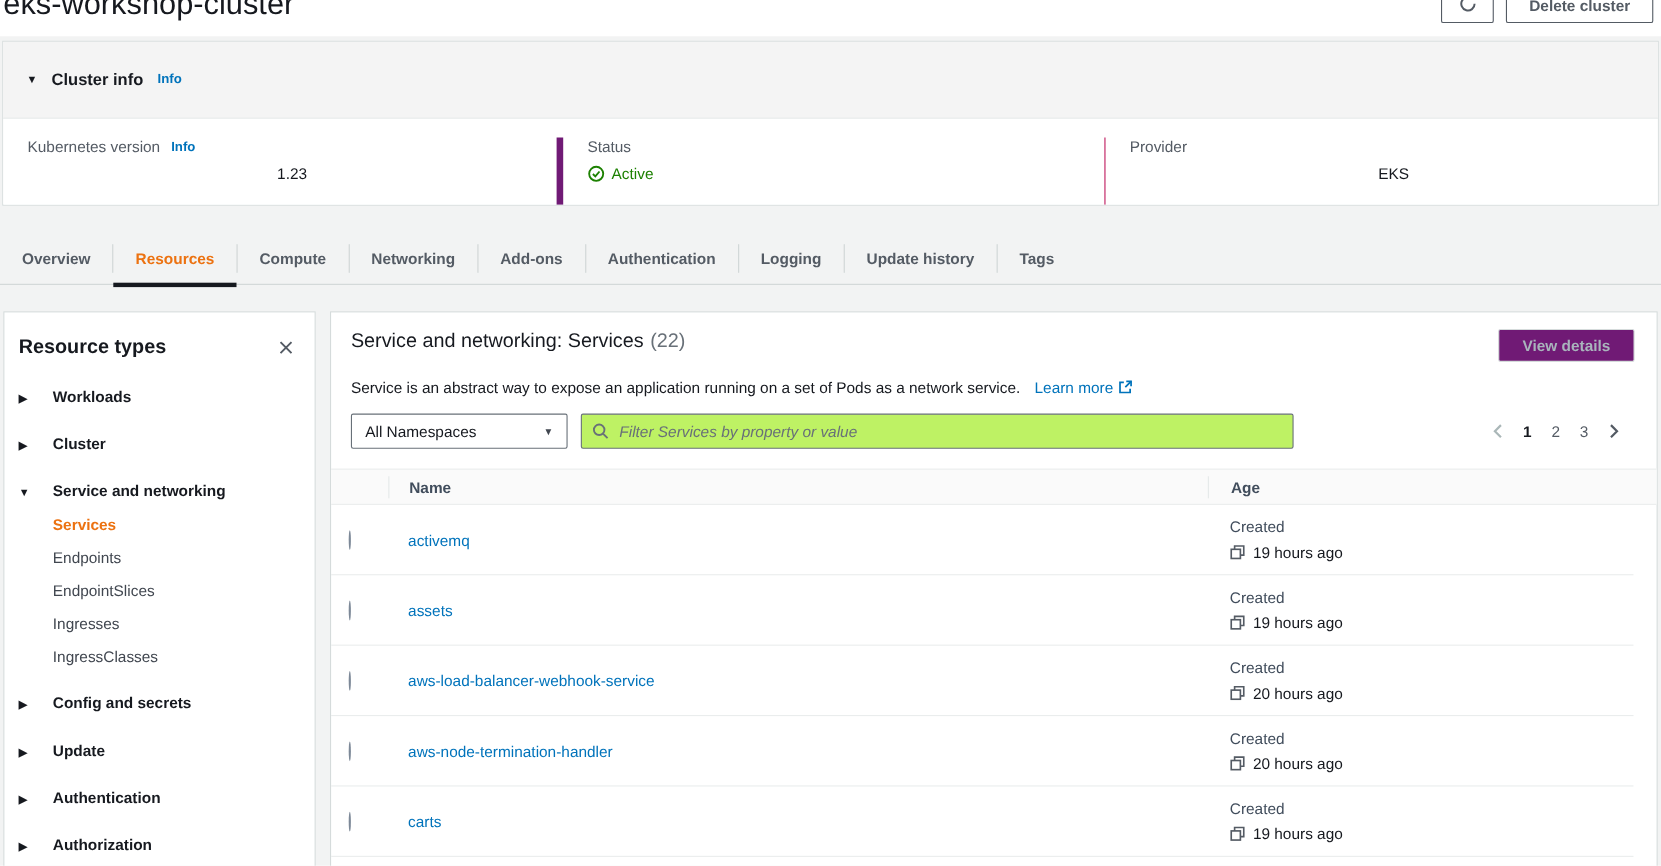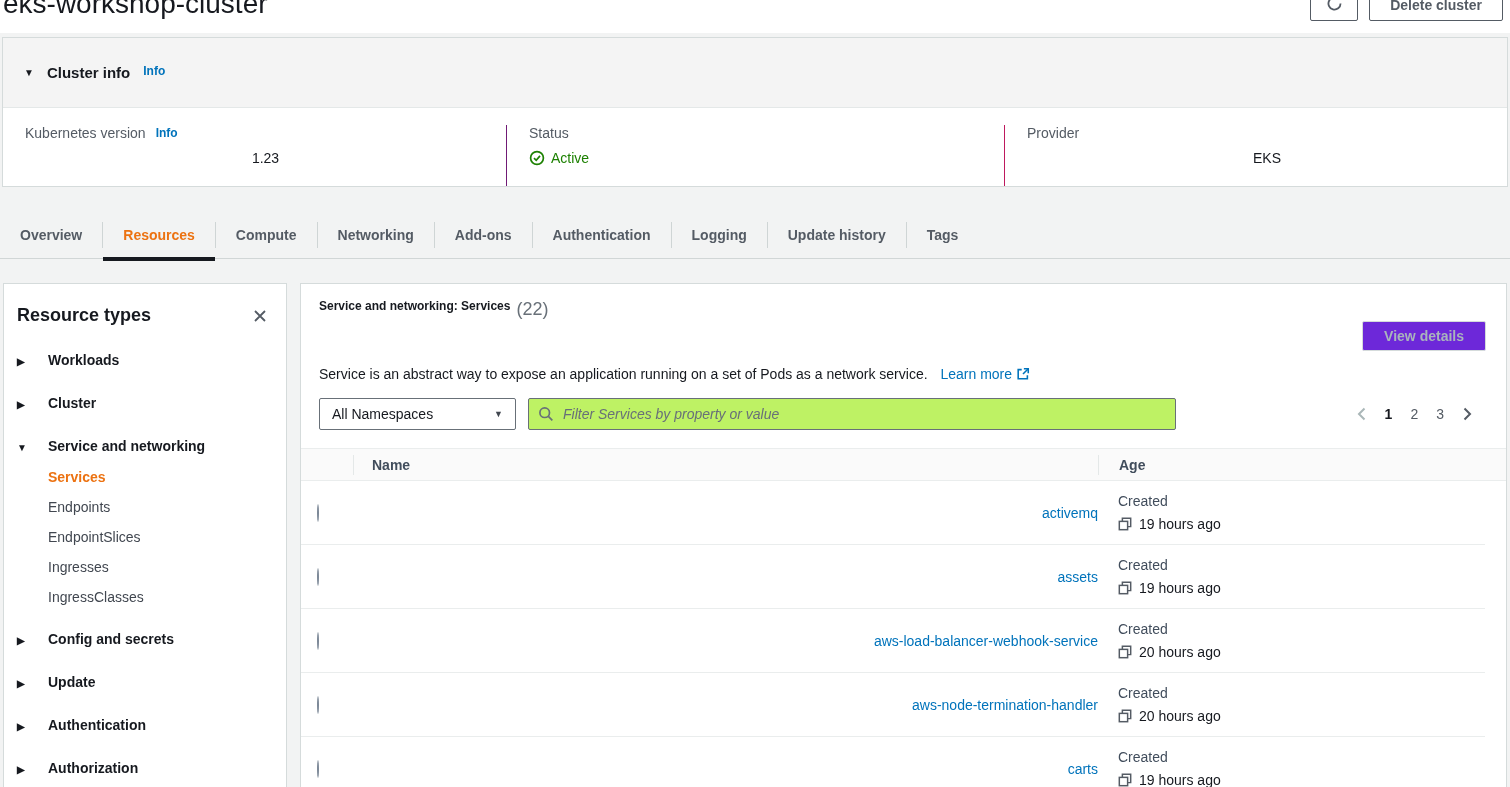--- a/index.html
+++ b/index.html
@@ -23,21 +23,21 @@
   
   .cluster-panel { margin:4px 2px 0; background:#fff; border:1px solid #d5dbdb; }
   .cluster-panel-header { height:70px; background:#f4f4f4; border-bottom:1px solid #e4e8e8; display:flex; align-items:center; padding-left:21px; }
   .tri { font-size:10px; color:#16191f; line-height:1; }
   .cluster-panel-header .tri { margin-right:13px; }
   .panel-title { font-size:15px; font-weight:700; }
   .info-link { font-size:12px; font-weight:700; color:#0073bb; margin-left:13px; text-decoration:none; position:relative; top:-2px; }
   .cluster-panel-body { display:flex; padding-top:17px; height:78px; background:#fff; }
   .info-col { padding-left:22px; }
   .col-k8s { width:503px; }
-  .col-status { width:498px; border-left:1px solid #701a75; }
+  .col-status { width:498px; border-left:6px solid #701a75; }
   .col-provider { flex:1; border-left:1px solid #be185d; }
   .info-label { color:#545b64; }
   .info-label .info-link { margin-left:10px; top:-1px; }
   .info-value { margin-top:9px; color:#16191f;text-align:center; }
   .status-value { color:#1d8102; display:flex; align-items:center; gap:6px; }
 
   
   .tabs-bar { margin-top:25px; height:47px; display:flex; align-items:center; border-bottom:1px solid #d1d6d6; }
   .tab { padding:0 20px; height:47px; line-height:47px; font-weight:700; color:#545b64; position:relative; cursor:pointer; white-space:nowrap; }
   .tab.active { color:#ec7211; }
@@ -58,24 +58,24 @@
   .tree-item .tw { width:31px; flex:none; }
   .g { font-weight:700; color:#16191f; margin-top:25px; }
   .c { margin-top:12px; padding-left:31px; color:#414750; }
   .g + .c { margin-top:13px; }
   .c + .g { margin-top:24px; }
   .c.selected { color:#ec7211; font-weight:700; }
 
   
   .main { flex:1; padding-top:15px; position:relative; }
   .main-head { display:flex; align-items:flex-start; padding:0 20px 0 18px; }
-  .main-title { font-size:12px; font-weight:700; }
+  .main-title { font-size:18px; font-weight:400; }
   .main-count { color:#687078; font-weight:400; margin-left:6px; font-size:18px; }
   .view-details-btn { margin-left:auto; height:30px; padding:0 21px; border:1px solid #d5dbdb; border-radius:2px;
-                      background:#6d28d9; color:#a9b4bc; font-weight:700; font-size:14px;margin-top:22px; }
+                      background:#701a75; color:#a9b4bc; font-weight:700; font-size:14px; }
   .desc-row { padding:0 18px; margin-top:14px; color:#16191f; }
   .learn-more { color:#0073bb; text-decoration:none; margin-left:9px; font-weight:400; }
   .ext-ico { position:relative; top:2px; margin-left:4px; }
 
   .filter-row { margin-top:16px; padding:0 20px 0 18px; display:flex; align-items:center; }
   .ns-select { width:197px; height:32px; border:1px solid #687078; border-radius:2px; background:#fff;
                display:flex; align-items:center; padding:0 12px; cursor:pointer; }
   .ns-select .caret { margin-left:auto; font-size:9px; color:#414750; }
   .search-box { margin-left:12px; width:648px; height:32px; border:1px solid #687078; border-radius:2px; background:#bef264;
                 display:flex; align-items:center; padding:0 9px; gap:7px; }
@@ -91,21 +91,21 @@
   .t-head { height:33px; background:#fafafa; border-top:1px solid #eaeded; border-bottom:1px solid #eaeded;
             display:flex; align-items:center; font-weight:700; color:#414d5c; }
   .th { height:20px; line-height:20px; }
   .th-radio { width:52px; }
   .th-name { width:745px; padding-left:18px; border-left:1px solid #e4e8e8; }
   .th-age { flex:1; padding-left:20px; border-left:1px solid #e4e8e8; }
   .t-rows { margin-right:21px; }
   .t-row { height:64px; border-bottom:1px solid #eaeded; display:flex; align-items:center; }
   .td-radio { width:52px; padding-left:16px; }
   .radio { width:16px; height:16px; border:1px solid #7d8998; border-radius:50%; background:#fff; cursor:pointer; }
-  .td-name { width:745px; padding-left:18px;text-align:right; }
+  .td-name { width:745px; padding-left:18px; }
   .svc-link { color:#0073bb; text-decoration:none; }
   .td-age { flex:1; padding-left:20px; }
   .age-line1 { color:#414d5c; }
   .age-line2 { margin-top:7px; display:flex; align-items:center; gap:7px; color:#16191f; }
   .t-row.partial { border-bottom:none; }
 </style>
 </head>
 <body>
 
 <div class="page-top">

